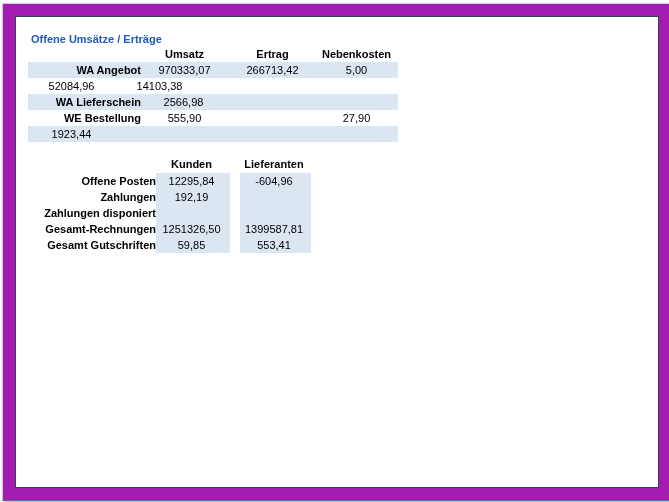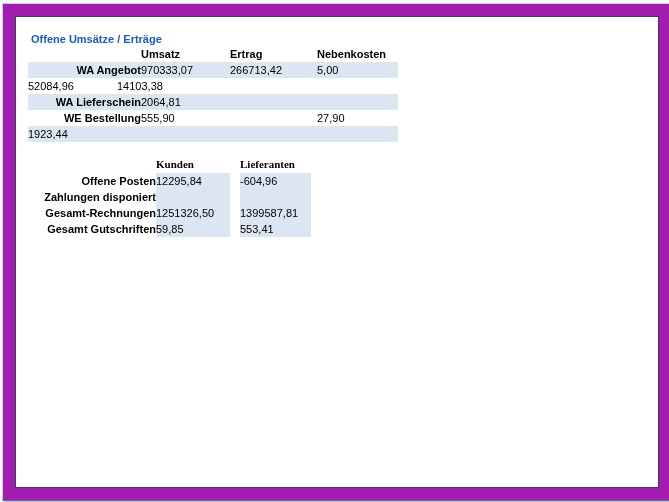--- a/index.html
+++ b/index.html
@@ -30,33 +30,33 @@
   .page-title {
     position: absolute; left: 15px; top: 16px;
     font-weight: bold;
     color: #1b5cbd;
     white-space: nowrap;
   }
   .tbl { position: absolute; }
   .row { display: flex; height: 16px; line-height: 16px; white-space: nowrap; }
   .hdr { font-weight: bold; }
   .cell-label { font-weight: bold; text-align: right; padding-left: 2px; overflow: hidden; }
-  .cell-val { text-align: left; padding-right: 2px; }
+  .cell-val { text-align: center; padding-right: 2px; }
 
   
   .t1 { left: 12px; top: 29px; width: 370px; }
   .t1 .cell-label { width: 113px; }
   .t1 .c1 { width: 89px; }
   .t1 .c2 { width: 87px; }
   .t1 .c3 { width: 81px; }
   .t1 .row.banded { background: #dce6f2; }
 
   
   .t2 { left: 12px; top: 139px; width: 283px; }
-  .t2 .row.hdr { height: 17px; line-height: 17px; font-family: Liberation Serif, serif; }
+  .t2 .row.hdr { height: 17px; line-height: 17px; }
   .t2 .cell-label { width: 128px; }
   .t2 .ck { width: 74px; padding-right: 3px; }
   .t2 .cl { width: 71px; margin-left: 10px; padding-right: 3px; }
   .t2 .row.data .ck, .t2 .row.data .cl { background: #dce6f2; }
 </style>
 </head>
 <body>
 
 <div class="frame">
   <div class="content">
@@ -76,21 +76,21 @@
         <div class="cell-val c2">266713,42</div>
         <div class="cell-val c3">5,00</div>
       </div>
       <div class="row">
         <div class="cell-val c1">52084,96</div>
         <div class="cell-val c2">14103,38</div>
         <div class="cell-val c3"></div>
       </div>
       <div class="row banded">
         <div class="cell-label">WA Lieferschein</div>
-        <div class="cell-val c2">2064,81</div>
+        <div class="cell-val c2">2566,98</div>
         <div class="cell-val c3"></div>
       </div>
       <div class="row">
         <div class="cell-label">WE Bestellung</div>
         <div class="cell-val c1">555,90</div>
         <div class="cell-val c2"></div>
         <div class="cell-val c3">27,90</div>
       </div>
       <div class="row banded">
         <div class="cell-val c1">1923,44</div>
@@ -104,20 +104,25 @@
         <div class="cell-label"></div>
         <div class="cell-val ck">Kunden</div>
         <div class="cell-val cl">Lieferanten</div>
       </div>
       <div class="row data">
         <div class="cell-label">Offene Posten</div>
         <div class="cell-val ck">12295,84</div>
         <div class="cell-val cl">-604,96</div>
       </div>
       <div class="row data">
+        <div class="cell-label">Zahlungen</div>
+        <div class="cell-val ck">192,19</div>
+        <div class="cell-val cl"></div>
+      </div>
+      <div class="row data">
         <div class="cell-label">Zahlungen disponiert</div>
         <div class="cell-val ck"></div>
         <div class="cell-val cl"></div>
       </div>
       <div class="row data">
         <div class="cell-label">Gesamt-Rechnungen</div>
         <div class="cell-val ck">1251326,50</div>
         <div class="cell-val cl">1399587,81</div>
       </div>
       <div class="row data">

